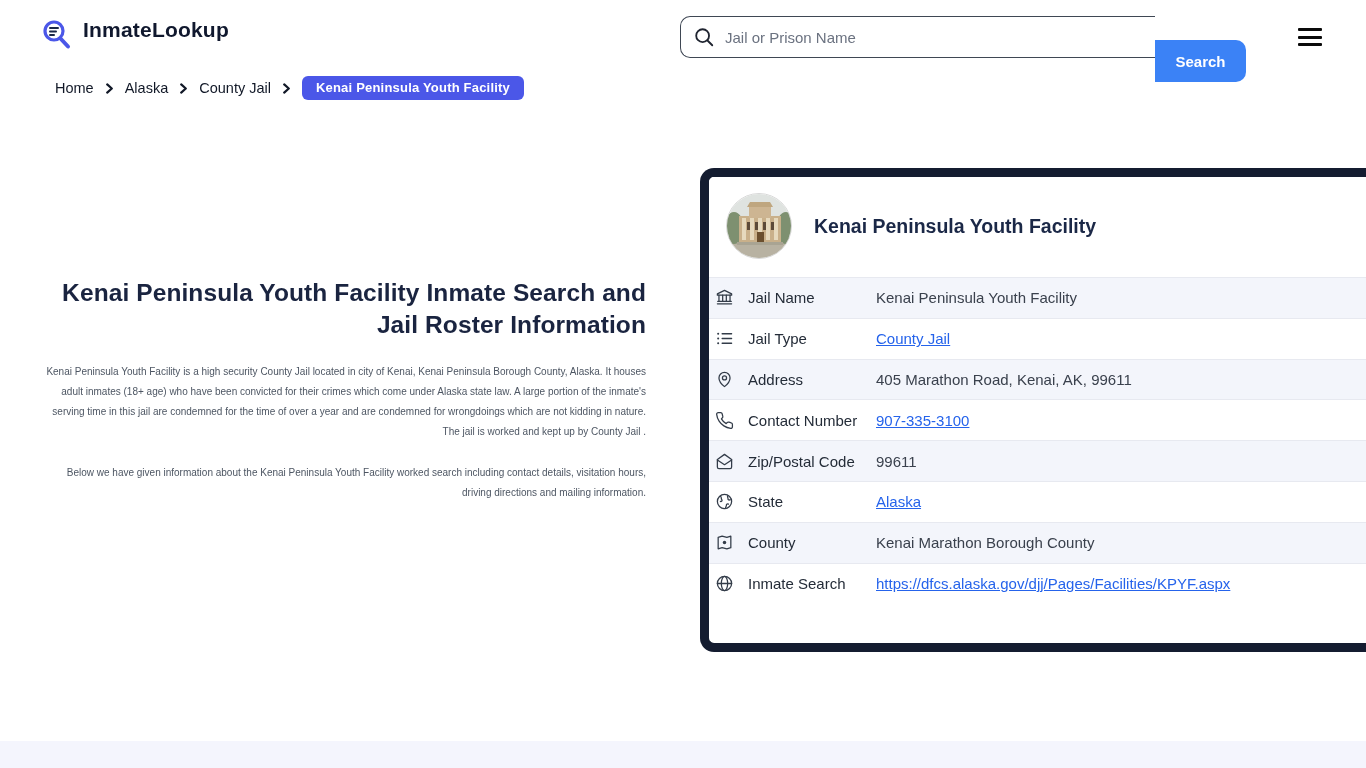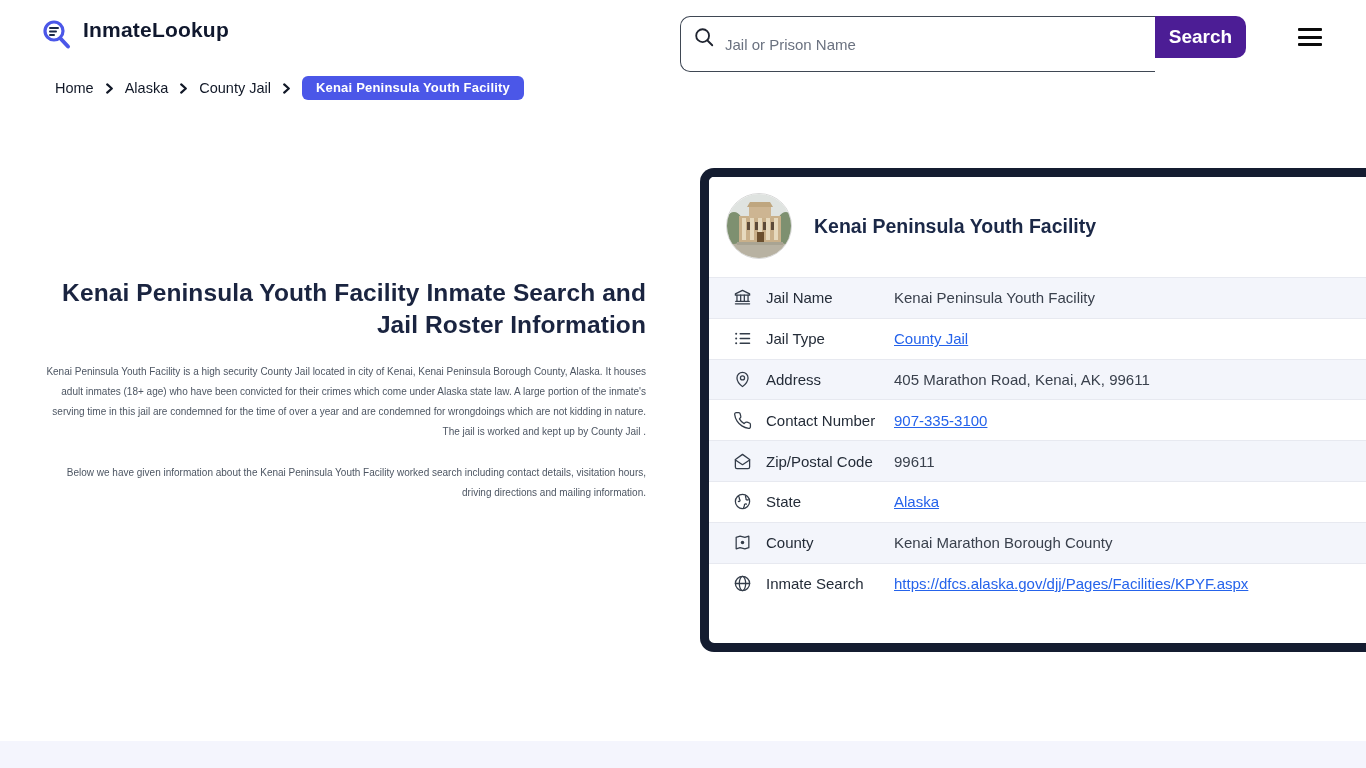--- a/index.html
+++ b/index.html
@@ -5,45 +5,45 @@
   * { margin:0; padding:0; box-sizing:border-box; }
   html,body { width:1366px; height:768px; }
   body { font-family:"Liberation Sans", sans-serif; background:#ffffff; overflow:hidden; }
   .page { position:relative; width:1366px; height:768px; background:#ffffff; overflow:hidden; }
 
   
   .header { position:absolute; top:0; left:0; right:0; height:74px; display:flex; align-items:center; padding:0 44px 0 40px; background:#fff; }
   .logo { display:flex; align-items:flex-start; gap:9px; cursor:pointer; }
   .logo-text { font-size:21px; font-weight:700; color:#10182e; letter-spacing:.2px; }
   .search-wrap { margin-left:auto; display:flex; width:566px; height:42px; position:relative; }
-  .search-input { flex:1; height:56px; border:1px solid #3f4754; border-right:none; border-radius:10px 0 0 10px; padding:0 20px 0 44px; font-size:15px; color:#a21caf; outline:none; font-family:"Liberation Sans", sans-serif; }
+  .search-input { flex:1; height:42px; border:1px solid #3f4754; border-right:none; border-radius:10px 0 0 10px; padding:0 20px 0 44px; font-size:15px; color:#a21caf; outline:none; font-family:"Liberation Sans", sans-serif; }
   .search-input::placeholder { color:#6b7280; }
   .search-glass { position:absolute; left:13px; top:10px; width:22px; height:22px; pointer-events:none; }
-  .search-btn { width:91px; height:42px; border:none; background:#4c1d95; color:#fff; font-size:19px; font-weight:700; border-radius:0 10px 10px 0; cursor:pointer; font-family:"Liberation Sans", sans-serif; }
+  .search-btn { width:91px; height:42px; border:none; background:#3b82f6; color:#fff; font-size:15px; font-weight:700; border-radius:0 10px 10px 0; cursor:pointer; font-family:"Liberation Sans", sans-serif;margin-top:24px; }
   .burger { margin-left:52px; width:24px; height:18px; display:flex; flex-direction:column; justify-content:space-between; cursor:pointer; }
   .burger span { display:block; height:3px; background:#0a0a0a; border-radius:1px; }
 
   
   .breadcrumb { position:absolute; top:76px; left:55px; display:flex; align-items:center; gap:10px; font-size:14.5px; color:#111827; }
   .crumb { cursor:pointer; color:#111827; text-decoration:none;text-align:right; }
   .crumb-sep { width:11px; height:11px; flex:0 0 auto; }
   .crumb-badge { background:#4b57e8; color:#ffffff; font-size:13px; font-weight:700; padding:4px 14px 5px; border-radius:6px; letter-spacing:.2px; }
 
   
   .article { position:absolute; left:43px; top:277px; width:603px;text-align:right; }
   .article h1 { font-size:24.5px; line-height:32px; font-weight:700; color:#1a2440; letter-spacing:.1px; }
   .article p { margin-top:21px; font-size:10px; line-height:20px; color:#4d5663; }
 
   
   .card { position:absolute; left:700px; top:168px; right:0; height:484px; background:#ffffff; border:9px solid #141c30; border-right:none; border-radius:14px 0 0 14px; overflow:hidden; }
   .card-head { display:flex; align-items:center; padding:16px 18px 18px 17px; background:#fff; }
   .avatar { width:66px; height:66px; border-radius:50%; overflow:hidden; flex:0 0 auto; border:1px solid #d8d8d8; }
   .card-title { margin-left:22px; font-size:19.5px; font-weight:700; color:#1b2847; }
   .info-table { width:100%; }
-  .info-row { display:flex; align-items:center; height:40.8px; padding-left:24px; border-top:1px solid #e7e9f0; background:#ffffff; font-size:15px; }
+  .info-row { display:flex; align-items:center; height:40.8px; padding-left:6px; border-top:1px solid #e7e9f0; background:#ffffff; font-size:15px; }
   .info-row:nth-child(odd) { background:#f3f5fb; }
   .cell-icon { width:19px; height:19px; margin-right:14px; flex:0 0 auto; display:flex; align-items:center; justify-content:center; }
   .cell-icon svg { width:19px; height:19px; stroke:#333c49; fill:none; stroke-width:1.6; stroke-linecap:round; stroke-linejoin:round; }
   .cell-label { width:128px; flex:0 0 auto; color:#242c38; }
   .cell-value { color:#3a414d; }
   a.cell-value, .cell-value a { color:#2563eb; text-decoration:underline; cursor:pointer; }
 
   
   .footer-strip { position:absolute; left:0; right:0; bottom:0; height:27px; background:#f4f5fd; }
 </style>

